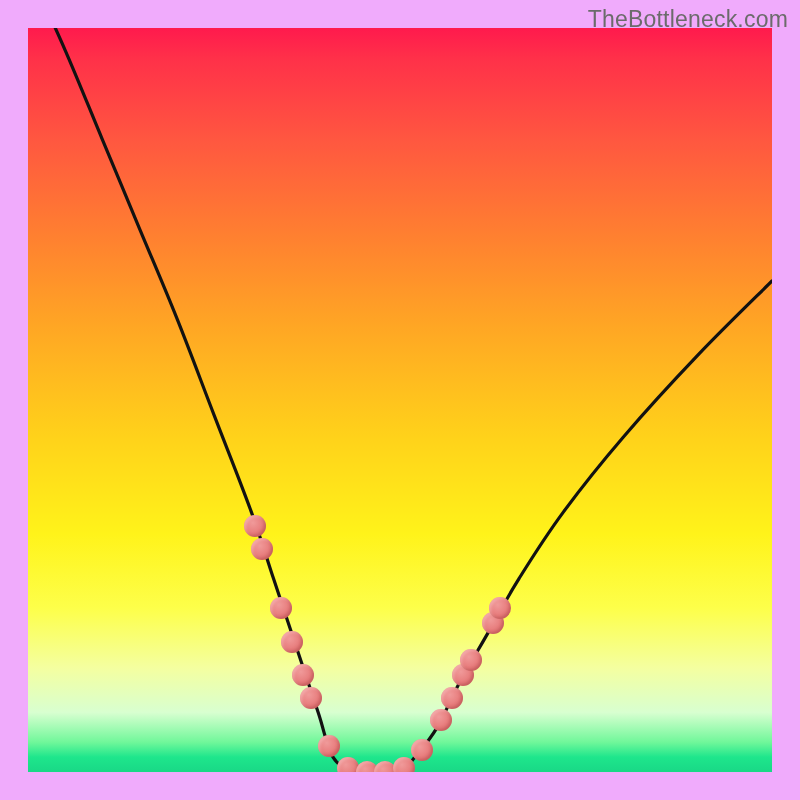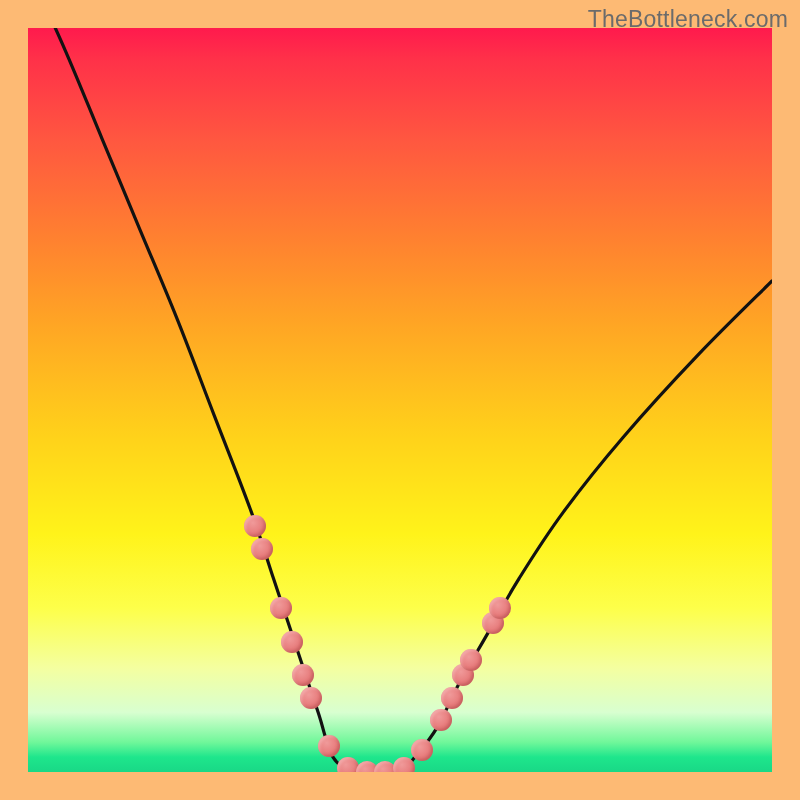--- a/index.html
+++ b/index.html
@@ -10,21 +10,21 @@
     overflow: hidden;
     background: #000;
     font-family: Arial, Helvetica, sans-serif;
   }
   .frame {
     position: absolute;
     left: 0;
     top: 0;
     width: 800px;
     height: 800px;
-    background: #fdba74;
+    background: #f0abfc;
   }
   .plot {
     position: absolute;
     left: 28px;
     top: 28px;
     width: 744px;
     height: 744px;
     overflow: hidden;
   }
   .gradient {

